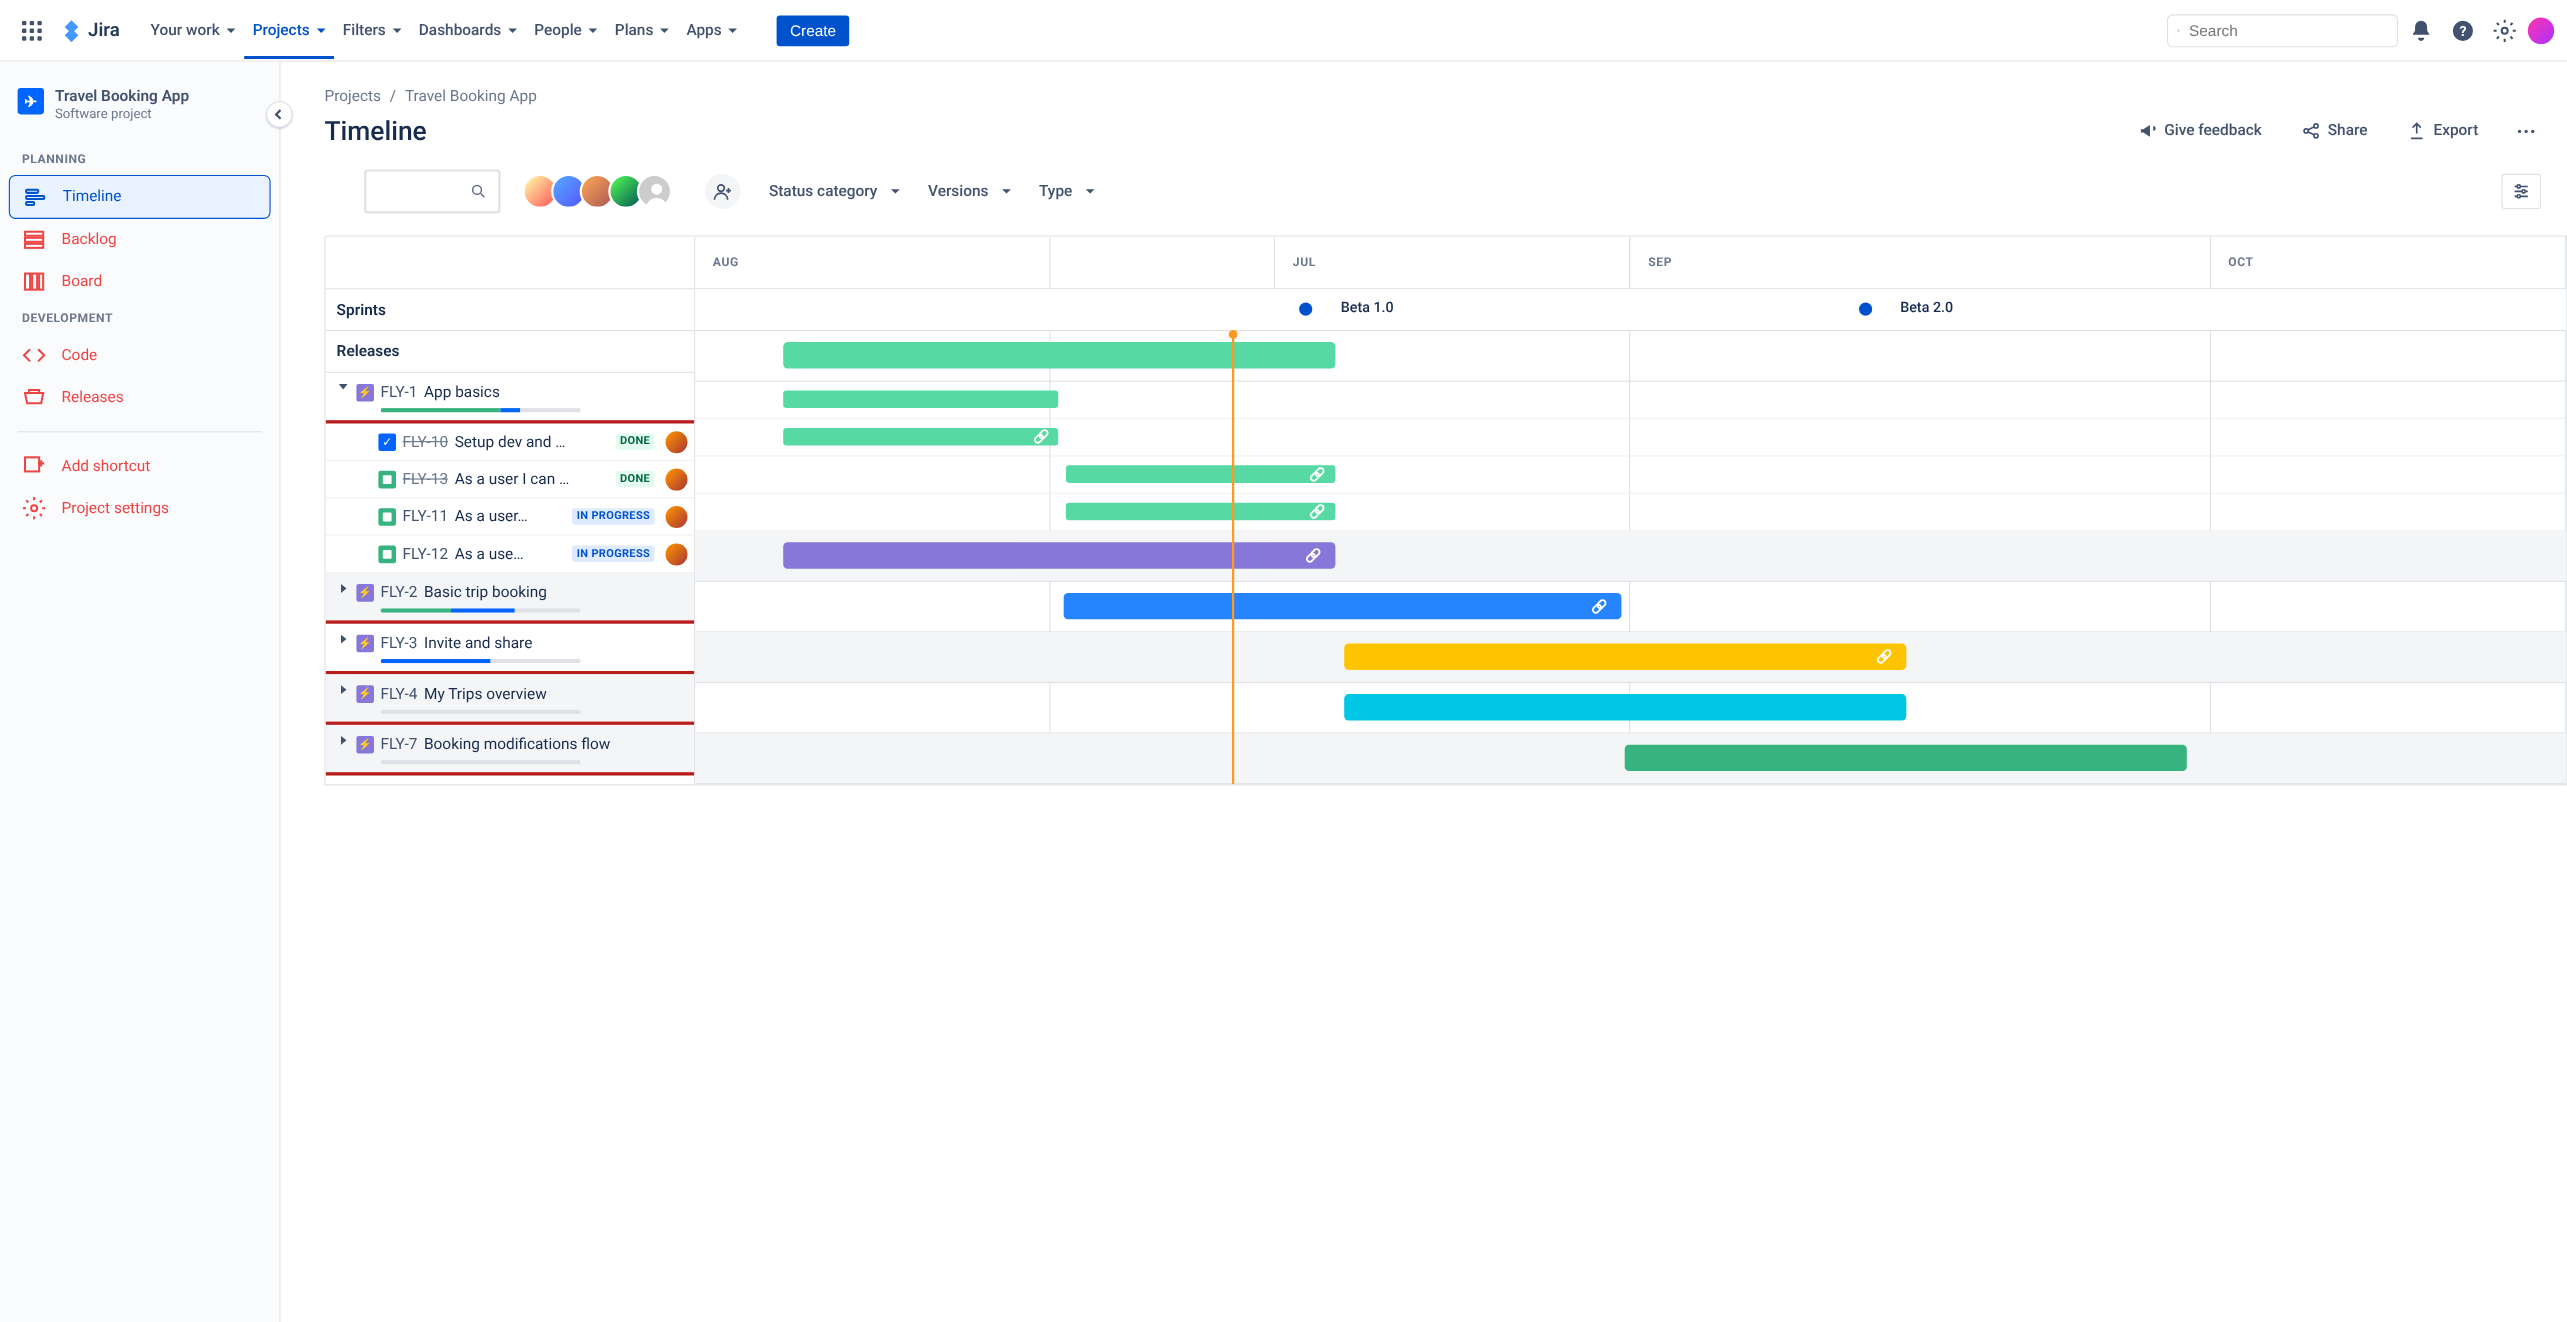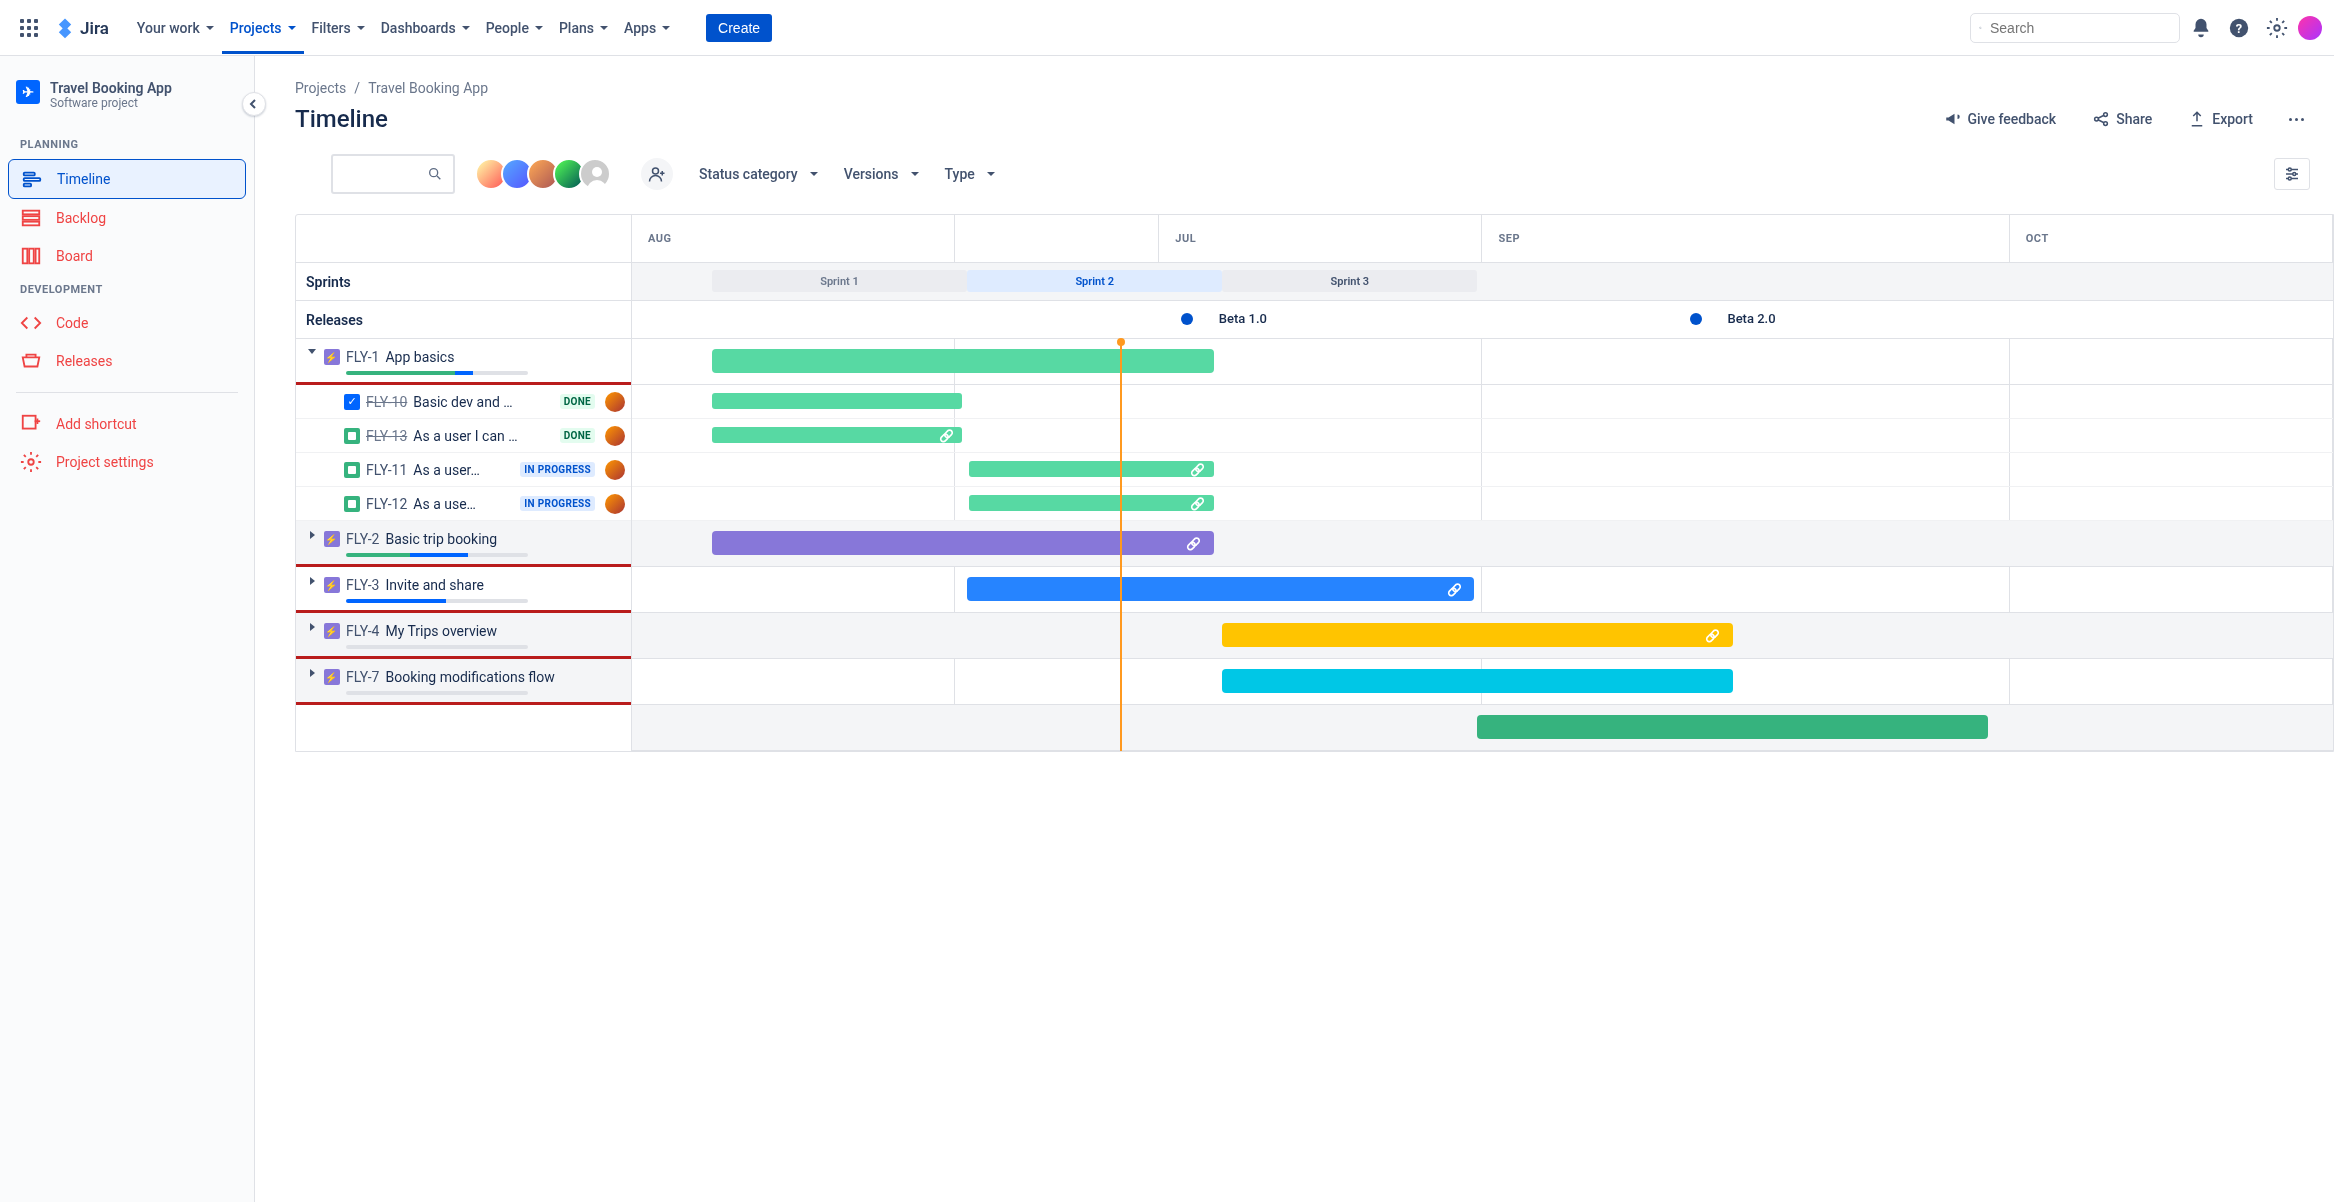--- a/index.html
+++ b/index.html
@@ -398,21 +398,21 @@
       <div class="progress">
         <div class="pg pg-g" style="width:60%"></div>
         <div class="pg pg-b" style="width:10%"></div>
         <div class="pg pg-x" style="width:30%"></div>
       </div>
     </div>
               </div>
               <div class="child-row">
         <div class="check-icon"></div>
         <span class="epic-key strike">FLY-10</span>
-        <span class="child-title">Basic dev and …</span>
+        <span class="child-title">Setup dev and …</span>
         <span class="status-badge status-done">DONE</span>
         <div class="child-av"></div>
               </div>
               <div class="child-row">
         <div class="task-icon"></div>
         <span class="epic-key strike">FLY-13</span>
         <span class="child-title">As a user I can …</span>
         <span class="status-badge status-done">DONE</span>
         <div class="child-av"></div>
               </div>
@@ -498,25 +498,20 @@
               <div style="width: 31%;"></div>
               <div style="width: 31%;"></div>
               <div style="width: 19%;"></div>
             </div>
           <div class="month-row" id="month-row" style="border-bottom:1px solid #dfe1e6;">
               <div class="month-cell" style="width: 31%;">AUG</div>
               <div class="month-cell" style="width: 19%;">JUL</div>
               <div class="month-cell" style="width: 31%;">SEP</div>
               <div class="month-cell" style="width: 19%;">OCT</div>
             </div>
-          <div class="right-row shade" id="sprints-row">
-              <div class="sprint-bar sprint1" style="left: 4.7%; width: 15%;">Sprint 1</div>
-              <div class="sprint-bar sprint2" style="left: 19.7%; width: 15%;">Sprint 2</div>
-              <div class="sprint-bar sprint3" style="left: 34.7%; width: 15%;">Sprint 3</div>
-            </div>
           <div class="right-row" id="releases-row">
               <div class="release-dot" style="left: 32.3%;"></div>
               <div class="release-lbl" style="left: 34.5%;">Beta 1.0</div>
               <div class="release-dot" style="left: 62.2%;"></div>
               <div class="release-lbl" style="left: 64.4%;">Beta 2.0</div>
             </div>
           <div id="epic-bars" style="position:relative;">
              <div class="today-line" id="today-line" style="left: 28.7%;">
                <div class="today-marker"></div>
              </div>

